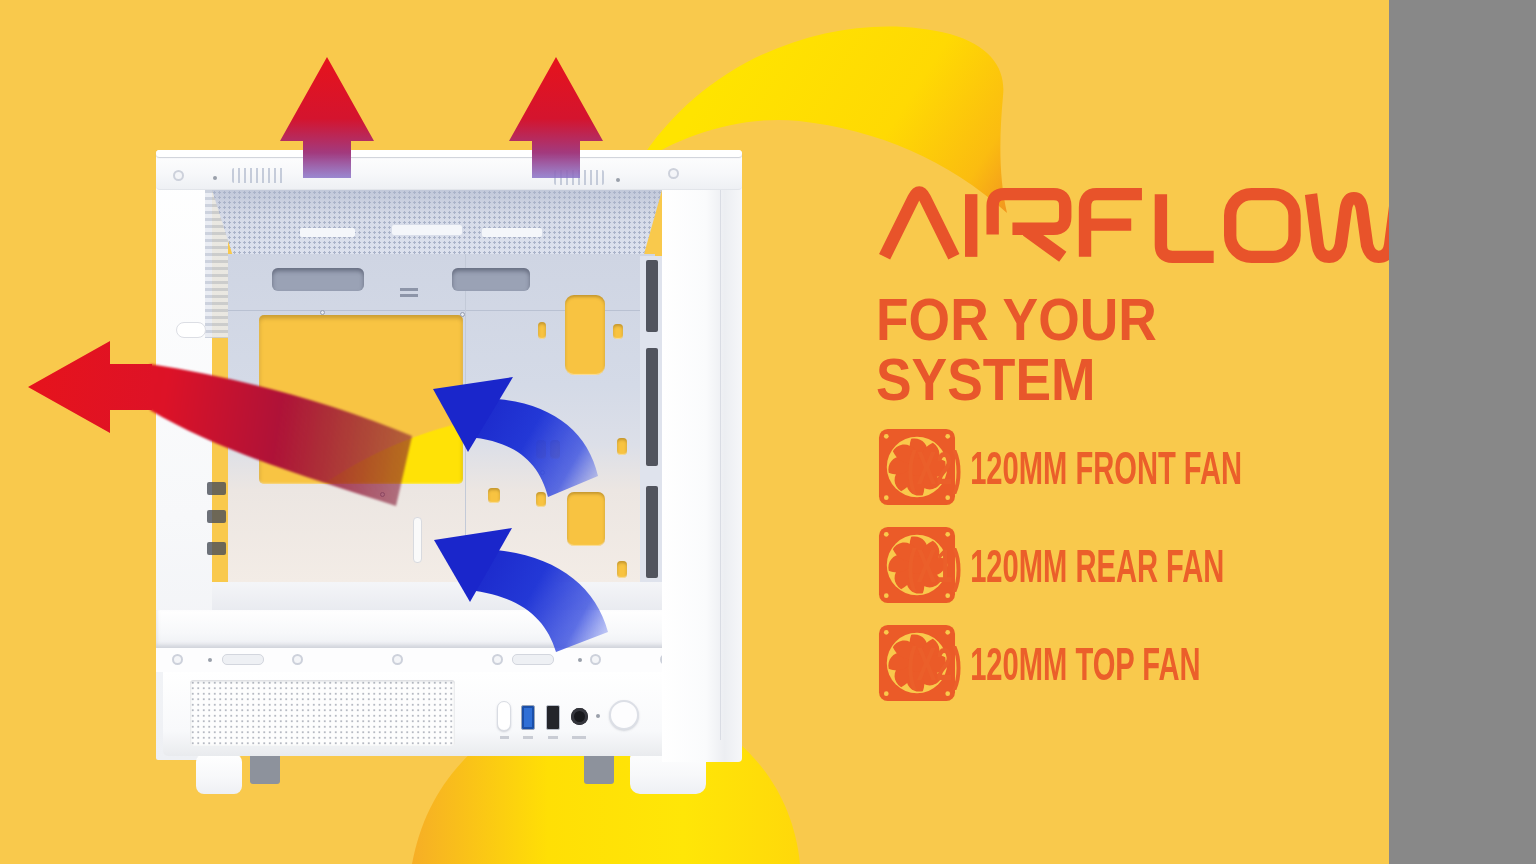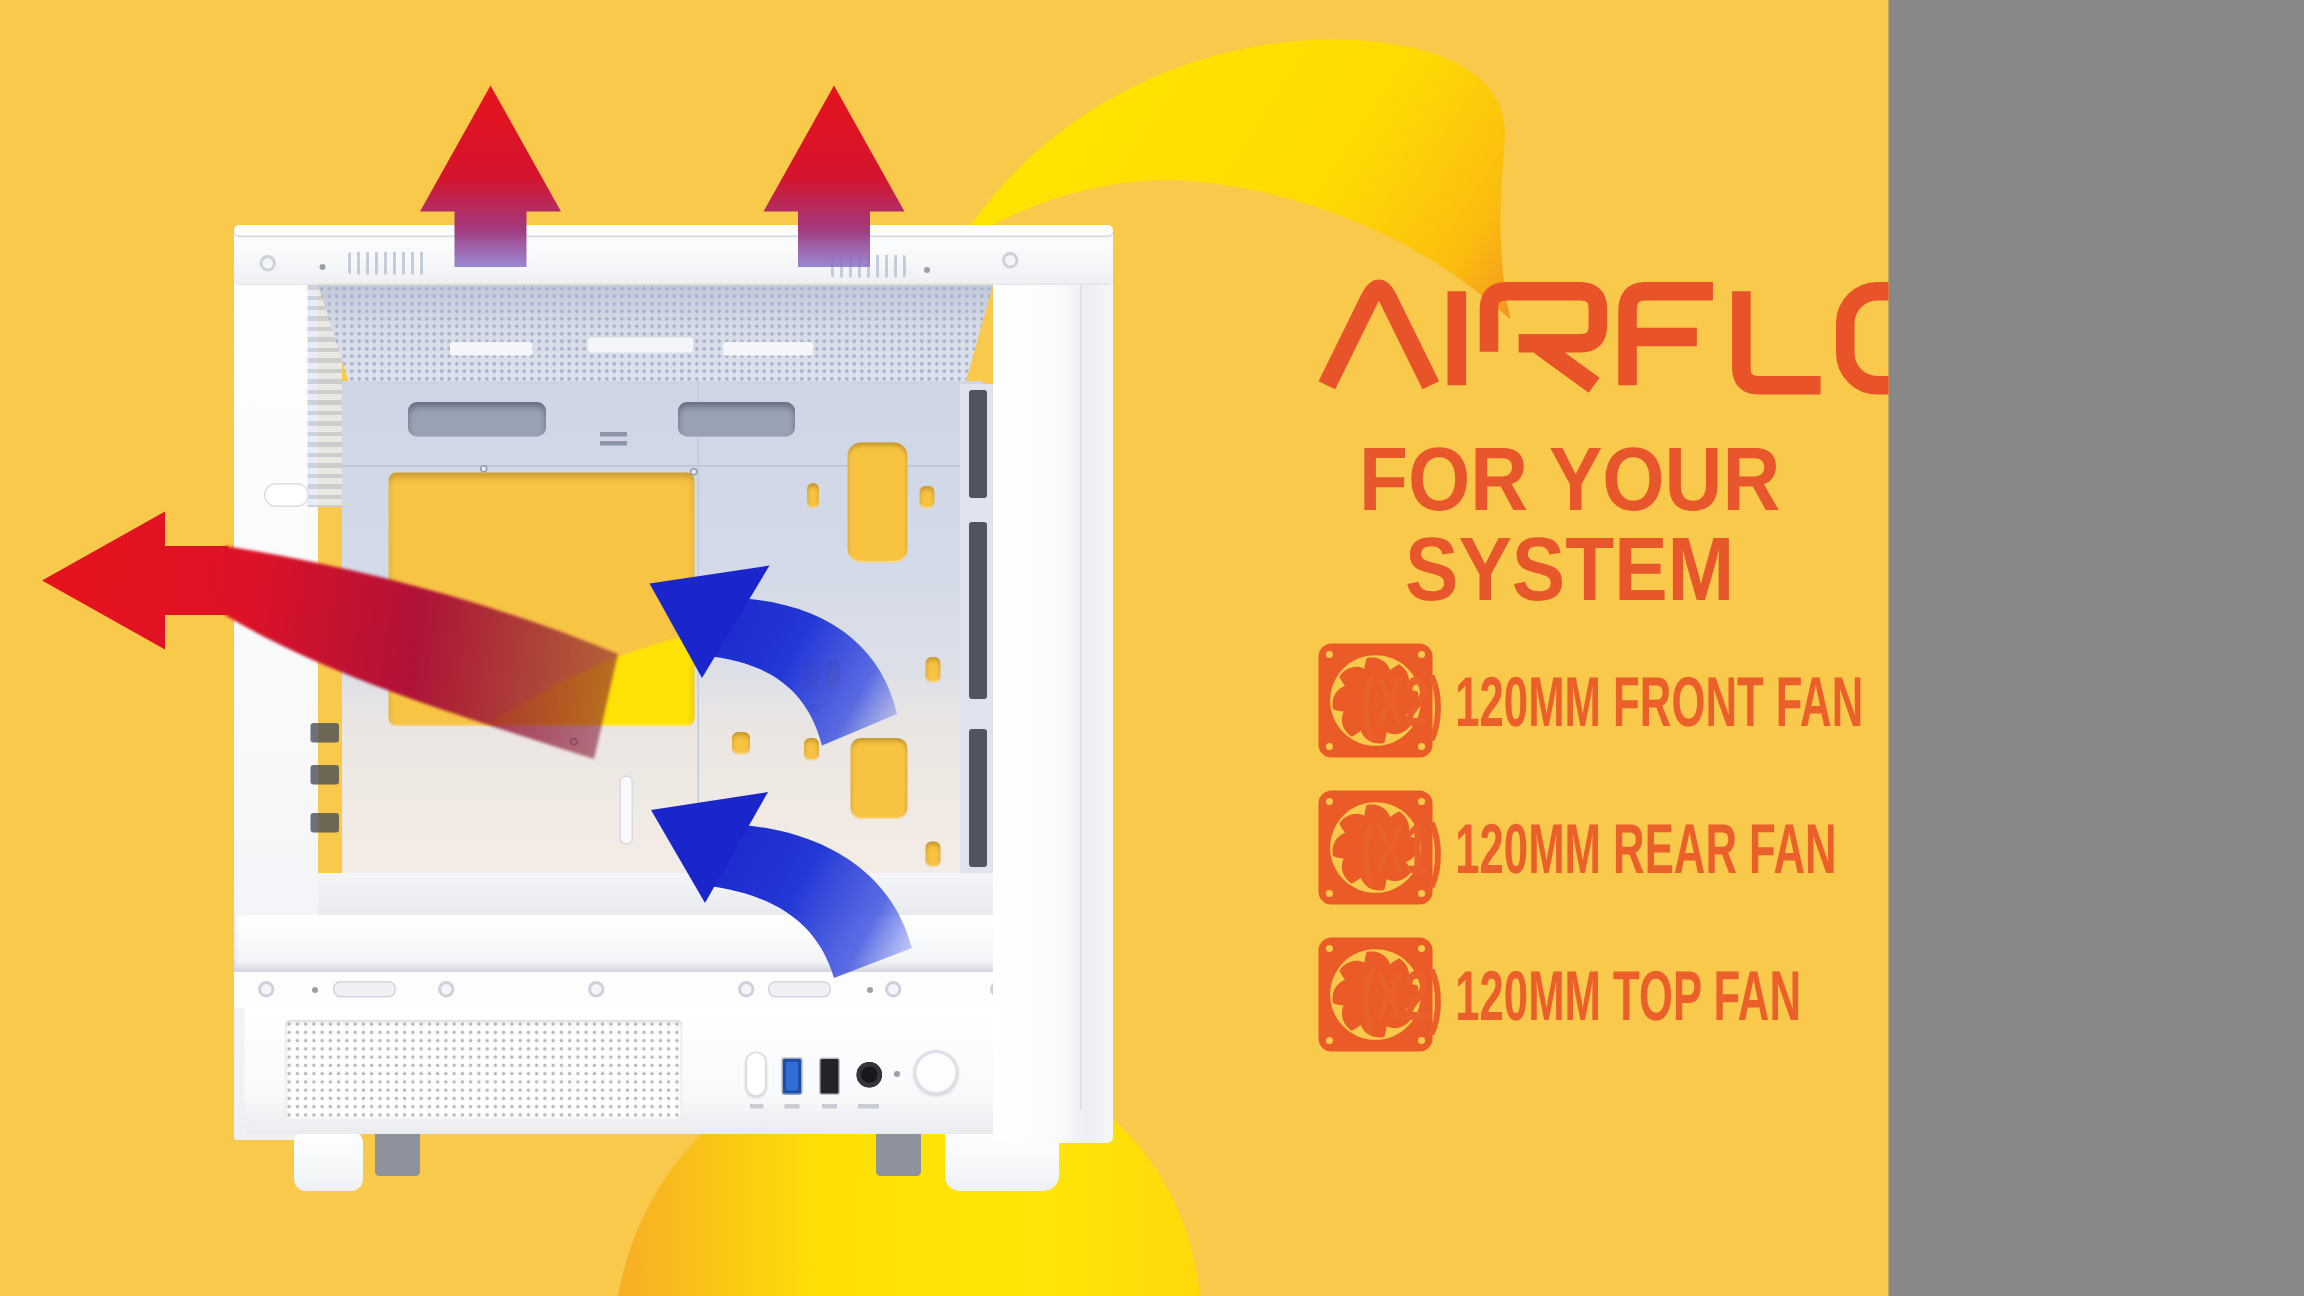--- a/index.html
+++ b/index.html
@@ -1,17 +1,17 @@
 <!DOCTYPE html>
 <html><head>
 <meta charset="utf-8">
 <style>
   html,body{margin:0;padding:0;background:#888;}
-  #stage{position:relative;width:1259px;height:864px;overflow:hidden;
-         background:#F9C94C;font-family:"Liberation Sans",sans-serif;text-align:center;}
+  #stage{position:relative;width:1389px;height:864px;overflow:hidden;
+         background:#F9C94C;font-family:"Liberation Sans",sans-serif;}
   #stage *{position:absolute;box-sizing:border-box;}
   .sr{position:absolute;width:1px;height:1px;overflow:hidden;clip:rect(0 0 0 0);white-space:nowrap;}
 
   
   .white-panel{background:linear-gradient(180deg,#ffffff 0%,#f7f8fa 60%,#eef0f4 100%);}
   .cap-glyph{height:15px;border-radius:2px;opacity:.8;
      background:repeating-linear-gradient(90deg,#b9c1d2 0 2px,transparent 2px 6px);}
   .screw{width:11px;height:11px;border-radius:50%;border:2px solid #cdd1db;background:#f4f5f8;}
   .dotsmall{width:4px;height:4px;border-radius:50%;background:#9aa0ab;}
   .latch{width:42px;height:11px;border-radius:5px;background:#eef0f4;border:1px solid #d3d6de;}

